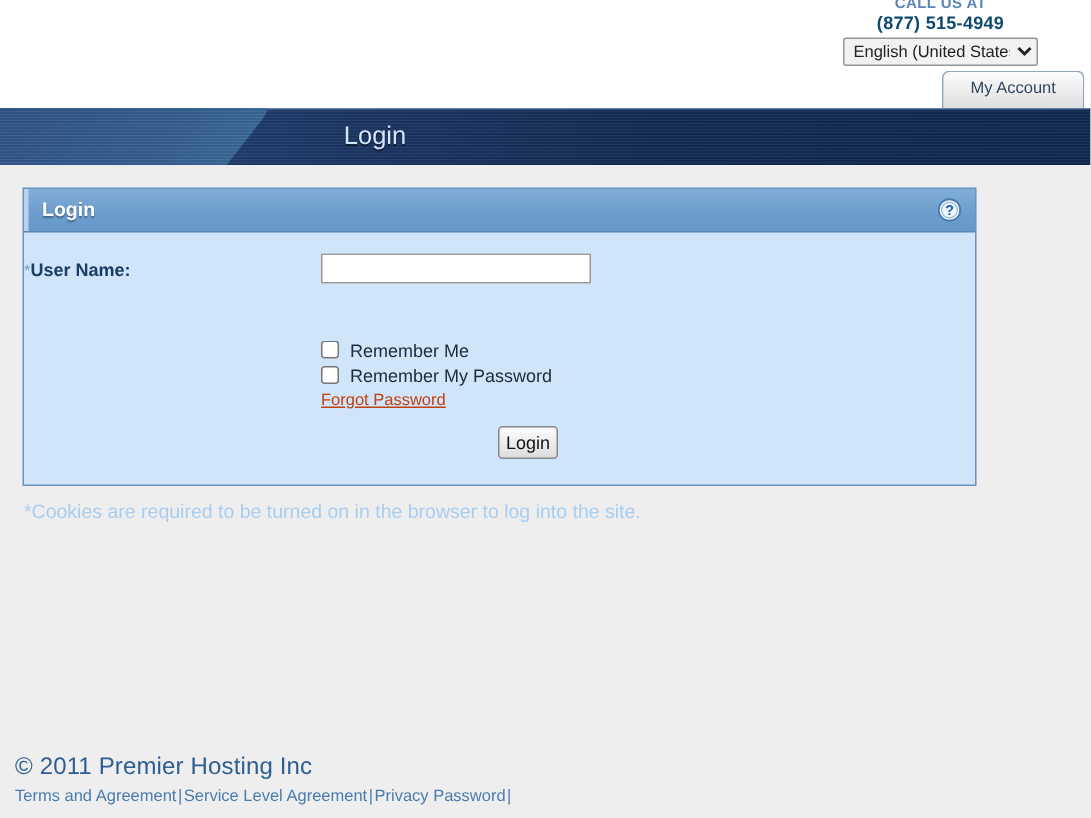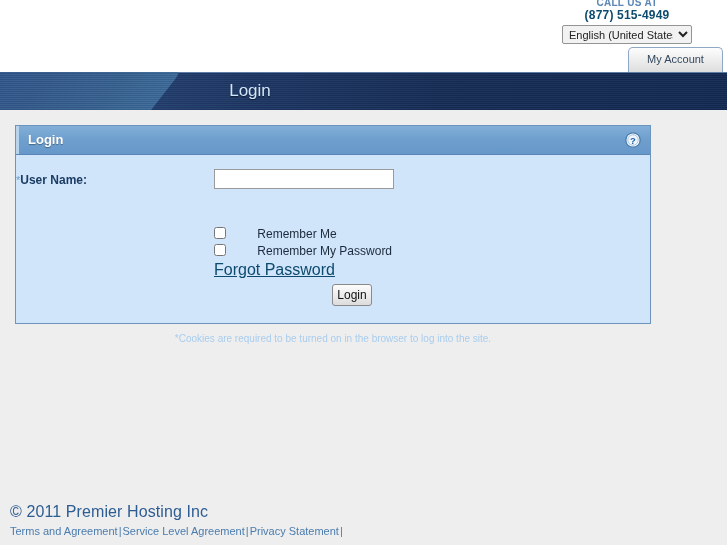--- a/index.html
+++ b/index.html
@@ -232,28 +232,27 @@
     display: inline-block;
     vertical-align: -2px;
     margin: 0 4px 0 0;
     padding: 0;
     cursor: pointer;
   }
   .check-label {
     font-size: 12px;
     color: #1b2b3c;
     vertical-align: middle;
-    margin-left: 24px;
   }
 
   .forgot-link {
     position: absolute;
     left: 198px;
-    font-size: 16px;
-    color: #0c4a6e;
+    font-size: 11px;
+    color: #c2410c;
     text-decoration: underline;
     cursor: pointer;
     text-align: right;
   }
 
   .login-button {
     position: absolute;
     left: 316px;
     width: 40px;
     height: 22px;
@@ -266,22 +265,21 @@
     color: #111;
     cursor: pointer;
     padding: 0;
     line-height: 20px;
   }
 
   .cookie-note {
     position: absolute;
     left: 0;
     width: 100%;
-    text-align: center;
-    font-size: 10px;
+    font-size: 13px;
     color: #a9cdee;
   }
 
   
   .footer {
     position: absolute;
     left: 10px;
     bottom: 8px;
     width: 700px;
   }
@@ -365,15 +363,15 @@
 
     <button class="login-button" style="top:129px;">Login</button>
 
     <div class="cookie-note" style="top:178px;">*Cookies are required to be turned on in the browser to log into the site.</div>
   </div>
 </div>
 
 <div class="footer">
   <div class="copyright">© 2011 Premier Hosting Inc</div>
   <div class="footer-links">
-    <a>Terms and Agreement</a><span class="sep">|</span><a>Service Level Agreement</a><span class="sep">|</span><a>Privacy Statement</a><span class="sep">|</span>
+    <a>Terms and Agreement</a><span class="sep">|</span><a>Service Level Agreement</a><span class="sep">|</span><a>Privacy Password</a><span class="sep">|</span>
   </div>
 </div>
 
 </body></html>

